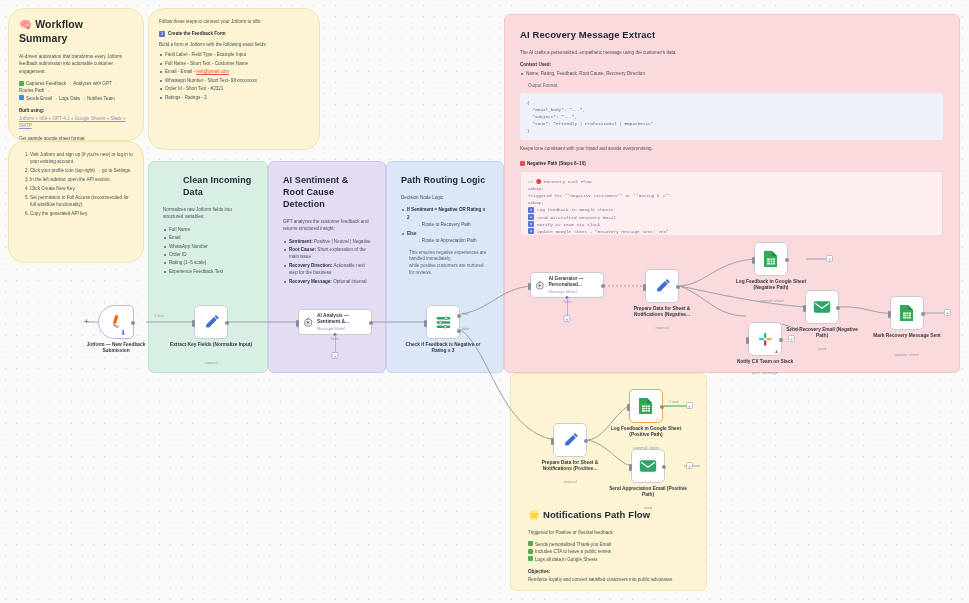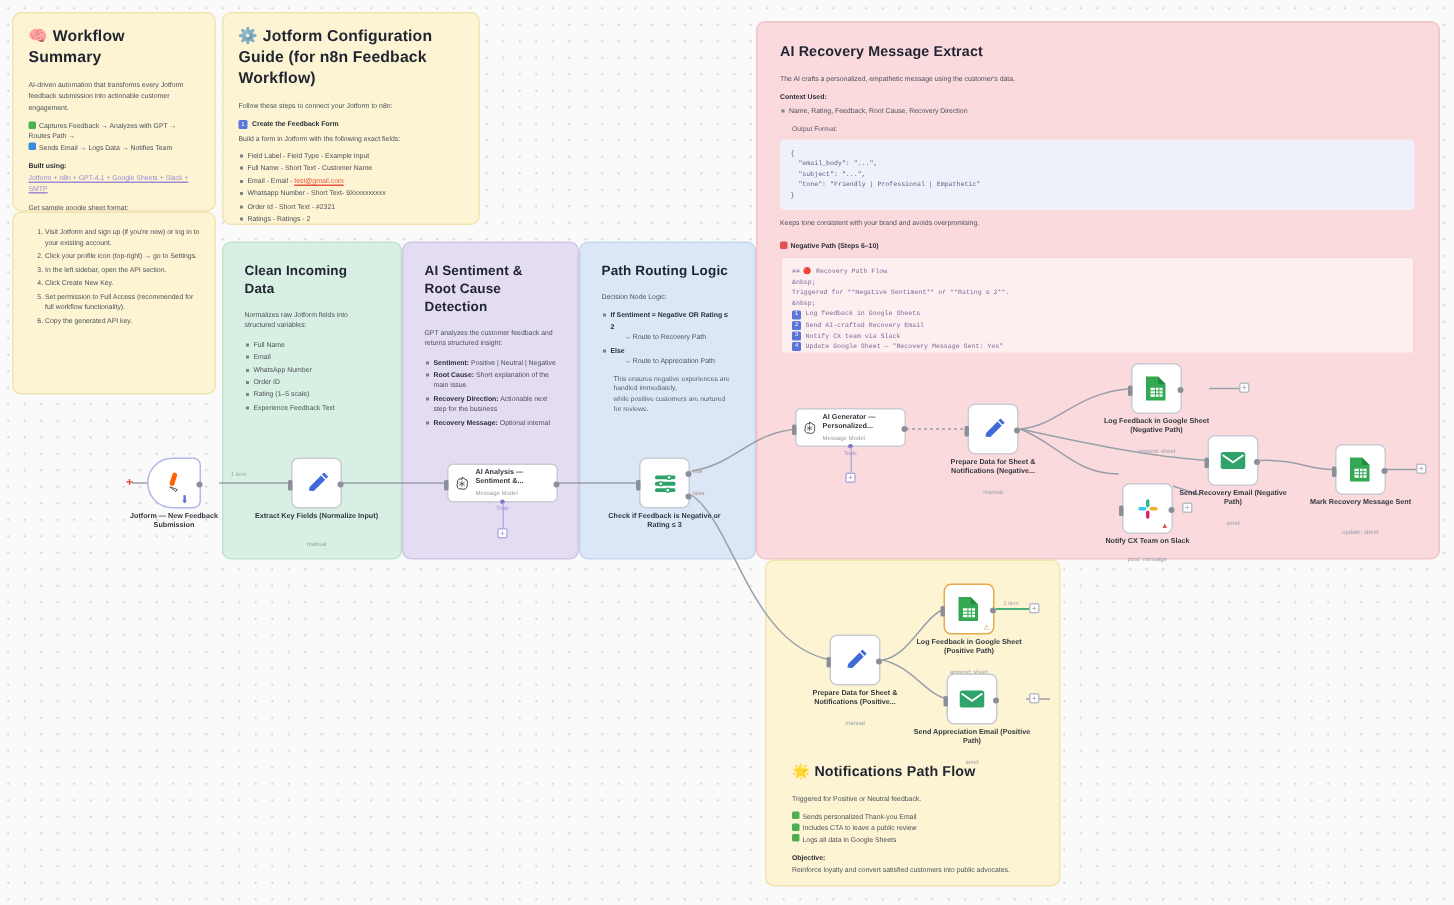--- a/index.html
+++ b/index.html
@@ -13,21 +13,21 @@
     position: relative;
     width: 969px; height: 603px;
     background-color: #fafafa;
     background-image: radial-gradient(#d9d9d9 0.7px, transparent 0.7px);
     background-size: 11px 11px;
   }
 
   
   .note {
     position: absolute;
-    border-radius: 6px;
+    border-radius: 16px;
     padding: 9px 10px;
     overflow: hidden;
   }
   .note h2 {
     font-size: 10.5px;
     font-weight: bold;
     line-height: 1.32;
     color: #1f2430;
     margin-bottom: 7px;
     letter-spacing: .1px;
@@ -252,42 +252,39 @@
       <li>Click your profile icon (top-right) → go to Settings.</li>
       <li>In the left sidebar, open the API section.</li>
       <li>Click Create New Key.</li>
       <li>Set permission to Full Access (recommended for full workflow functionality).</li>
       <li>Copy the generated API key.</li>
 
     </ol>
   </div>
 
   <div class="note n-yellow" style="left:148px;top:8px;width:172px;height:142px;">
-    <h2>
-      <span class="emo">⚙️</span><span>Jotform Configuration Guide (for n8n Feedback Workflow)</span>
-    </h2>
     <p>Follow these steps to connect your Jotform to n8n:</p>
     <p style="margin-bottom:3px;">
       <span class="badge-num">1</span><b>Create the Feedback Form</b>
     </p>
     <p style="margin-bottom:3px;">Build a form in Jotform with the following exact fields:</p>
     <ul>
       <li>Field Label - Field Type - Example Input</li>
       <li>Full Name - Short Text - Customer Name</li>
       <li>Email - Email - <span class="lnk">test@gmail.com</span></li>
       <li>Whatsapp Number - Short Text- 9Xxxxxxxxxx</li>
       <li>Order Id - Short Text - #2321</li>
       <li>Ratings - Ratings - 2</li>
 
     </ul>
 
   </div>
 
   <div class="note" style="left:153px;top:166px;width:110px;height:110px;background:transparent;border:none;">
-    <h2 style="font-size:9px;">Clean Incoming Data</h2>
+    <h2 style="font-size:9px;margin-left:20px;">Clean Incoming Data</h2>
     <p>Normalizes raw Jotform fields into structured variables:</p>
     <ul>
       <li>Full Name</li>
       <li>Email</li>
       <li>WhatsApp Number</li>
       <li>Order ID</li>
       <li>Rating (1–5 scale)</li>
       <li>Experience Feedback Text</li>
 
     </ul>

